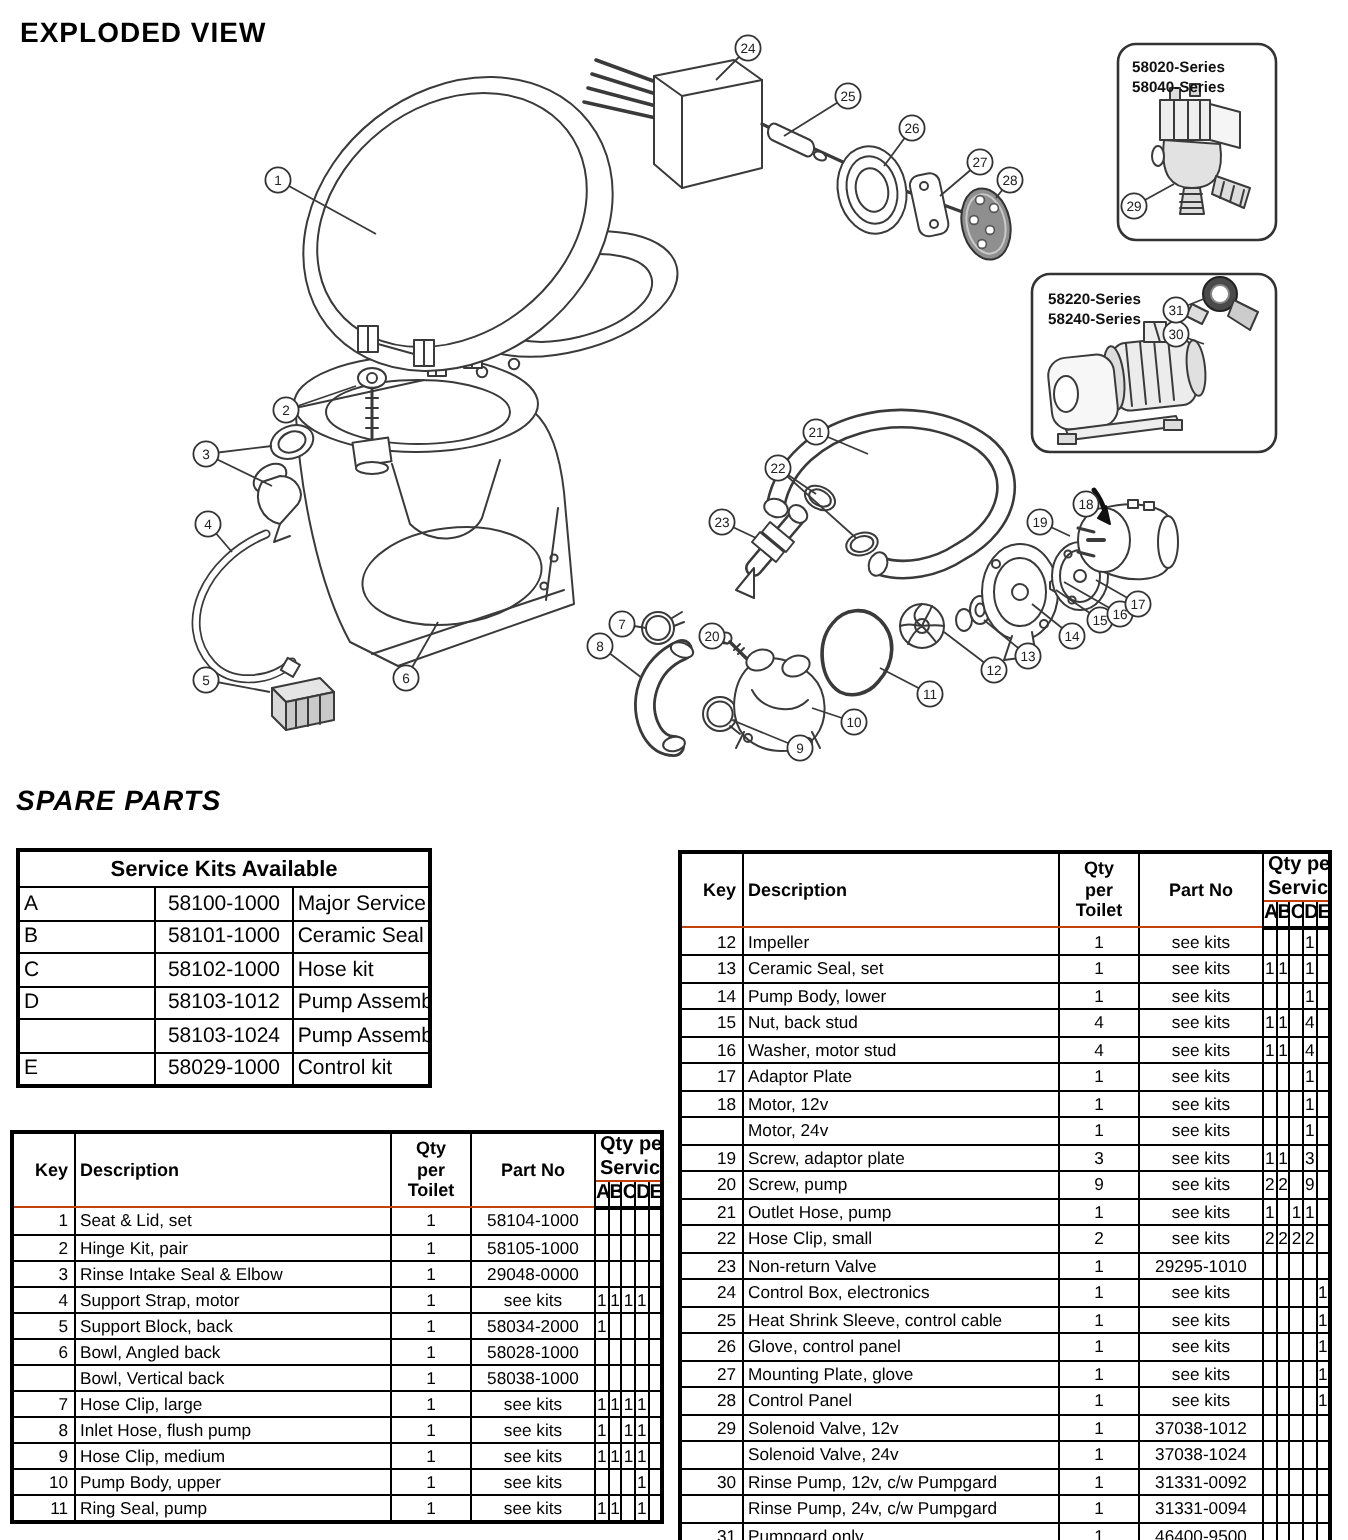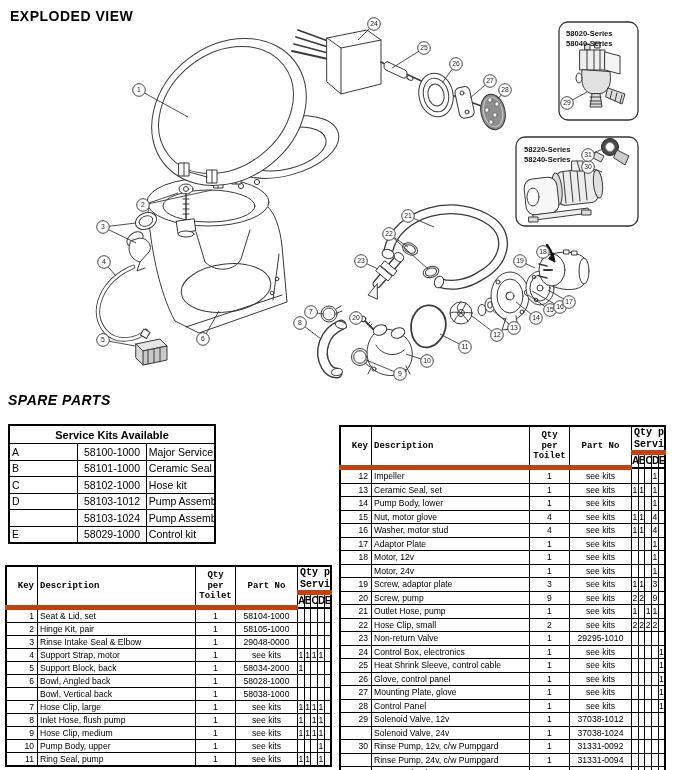--- a/index.html
+++ b/index.html
@@ -19,21 +19,21 @@
   .parts th{font-size:9px;font-weight:bold;text-align:center;line-height:1.15;}
   .parts td{font-size:8.6px;height:11px;}
   .parts .hk{font-size:10px;}
   .parts{width:327px;}
   .parts .c-key{width:25px;text-align:right;padding-right:3px;}
   .parts .c-desc{width:153px;text-align:left;}
   .parts .c-qty{width:35px;text-align:center;}
   .parts .c-part{width:57px;text-align:center;}
   .parts .c-kit{width:11px;text-align:center;padding:0;}
   .parts thead th{border-bottom:2px solid #000;}
-  .parts thead .nb{border-bottom:5px solid #c2410c;font-family:Liberation Mono, monospace;}
+  .parts thead .nb{border-bottom:1px solid #c2410c;}
   .pl{left:5px;top:565px;}
   .pl td{height:12px;}
   .pr{left:339px;top:425px;}
   .pr td{height:12.5px;}
   svg text{font-family:"Liberation Sans",sans-serif;}
   .co-num{font-size:6.8px;fill:#222;text-anchor:middle;}
   .series-label{font-size:7.6px;font-weight:bold;fill:#111;}
 </style>
 </head>
 <body>
@@ -732,21 +732,21 @@
           <td class="c-qty">1</td>
           <td class="c-part">see kits</td>
           <td class="c-kit"></td>
           <td class="c-kit"></td>
           <td class="c-kit"></td>
           <td class="c-kit">1</td>
           <td class="c-kit"></td>
         </tr>
         <tr>
           <td class="c-key">15</td>
-          <td class="c-desc">Nut, motor glove</td>
+          <td class="c-desc">Nut, back stud</td>
           <td class="c-qty">4</td>
           <td class="c-part">see kits</td>
           <td class="c-kit">1</td>
           <td class="c-kit">1</td>
           <td class="c-kit"></td>
           <td class="c-kit">4</td>
           <td class="c-kit"></td>
         </tr>
         <tr>
           <td class="c-key">16</td>

